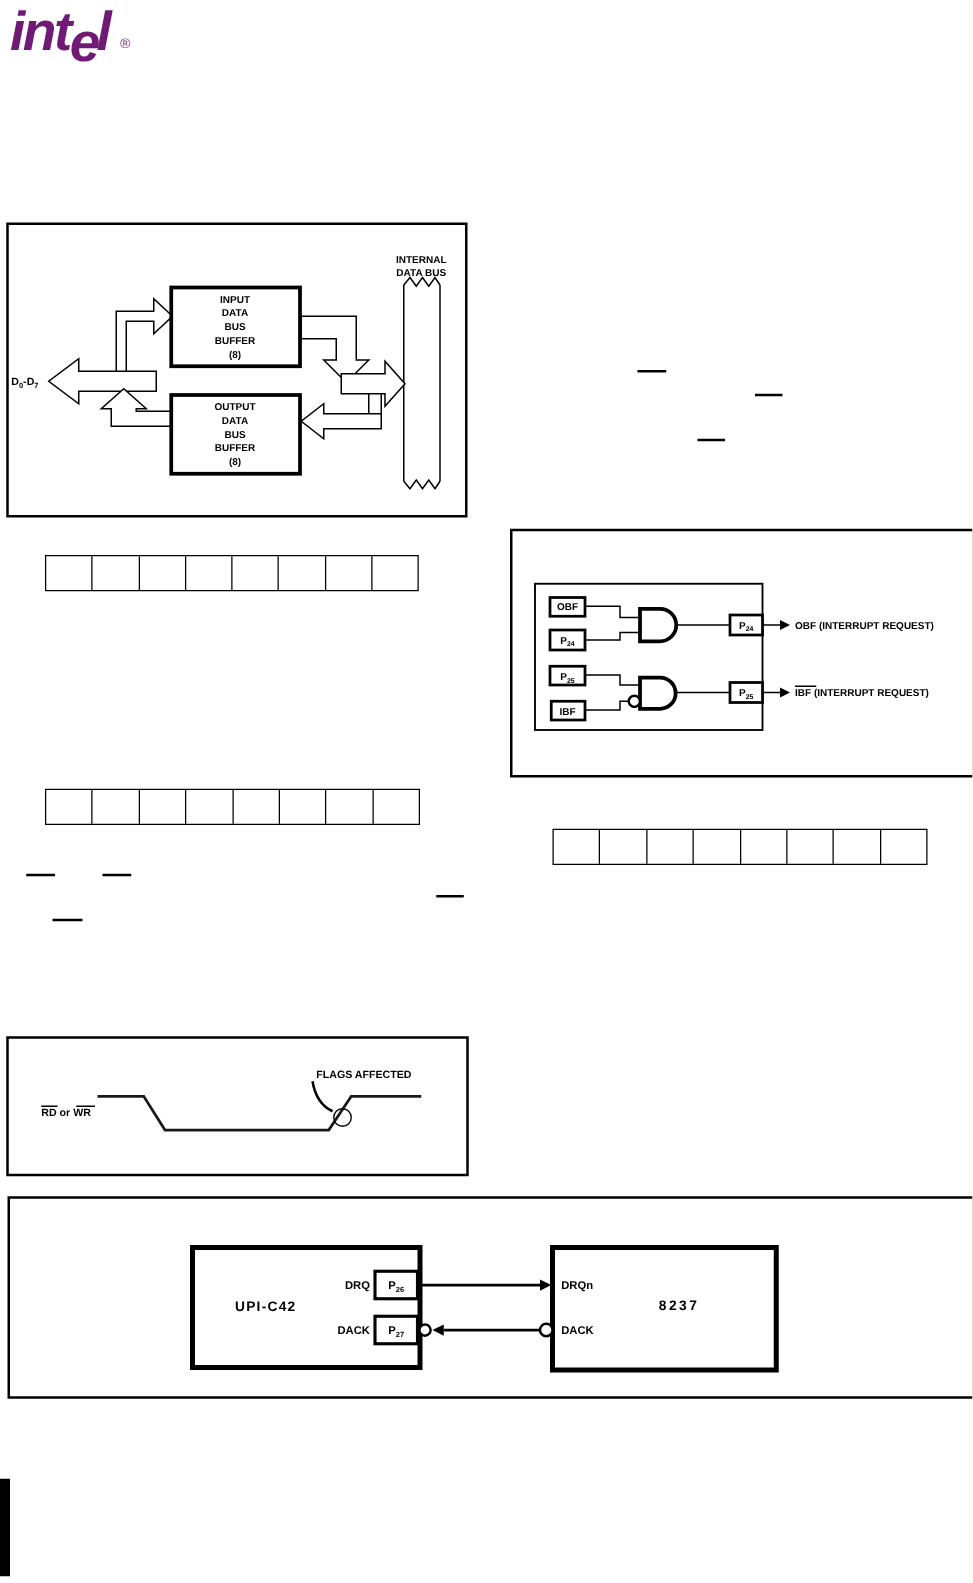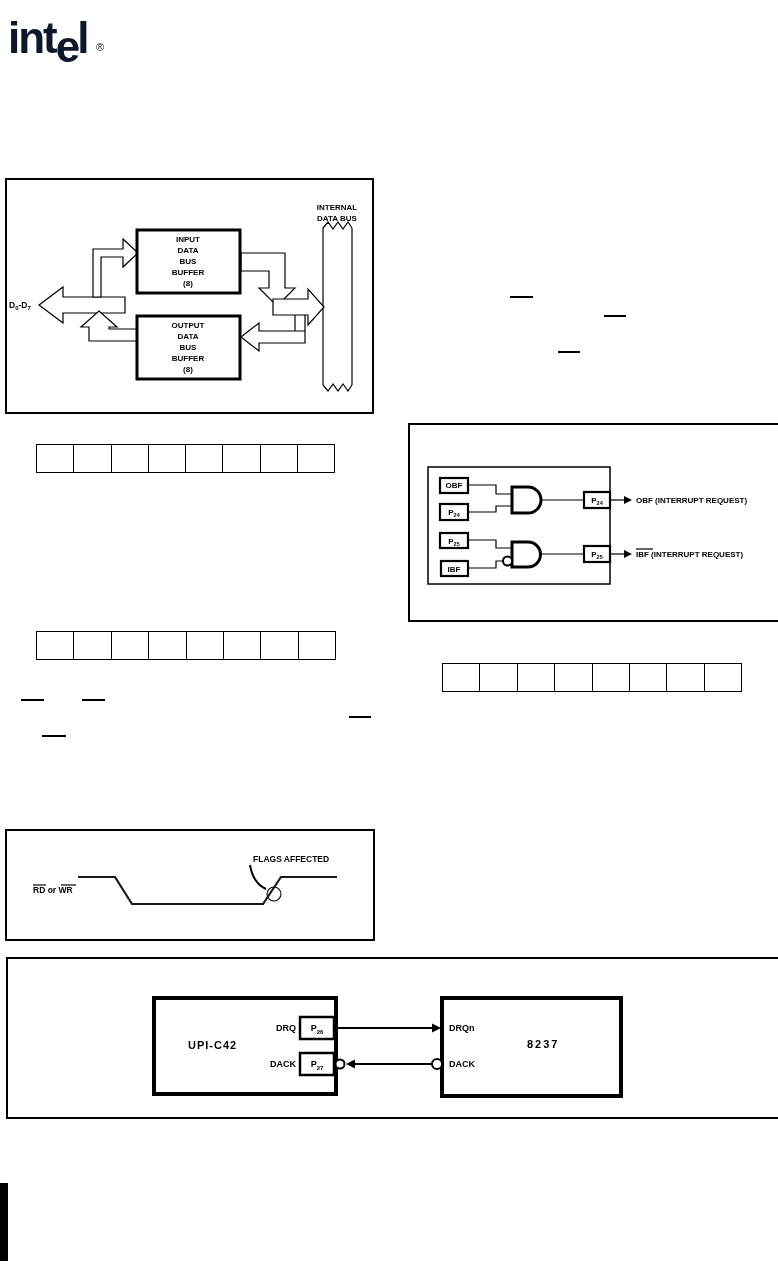--- a/index.html
+++ b/index.html
@@ -1,22 +1,22 @@
 <!DOCTYPE html>
 <html><head>
 <meta charset="utf-8">
 <style>
   html,body{margin:0;padding:0;background:#fff;}
   #page{
     position:relative;width:778px;height:1266px;background:#fff;overflow:hidden;
     font-family:"Liberation Sans",sans-serif;color:#000;
   }
   
-  #logo{position:absolute;left:8px;top:16px;font-weight:900;font-size:44px;
-        letter-spacing:-2px;color:#0f172a;line-height:1;}
+  #logo{position:absolute;left:8px;top:4px;font-weight:900;font-size:44px;
+        letter-spacing:-2px;color:#701a75;line-height:1;font-style:italic;}
   #logo .e{position:relative;top:9px;}
   #logo .l{margin-left:-1px;}
   #logo .reg{position:absolute;left:88px;top:26px;font-size:11px;font-weight:400;letter-spacing:0;}
   
   .figbox{position:absolute;border:2px solid #000;background:#fff;}
   
   .regrow{position:absolute;display:flex;border:1.5px solid #000;box-sizing:border-box;background:#fff;}
   .regrow .cell{flex:1 1 0;border-right:1.5px solid #000;}
   .regrow .cell:last-child{border-right:none;}
   

